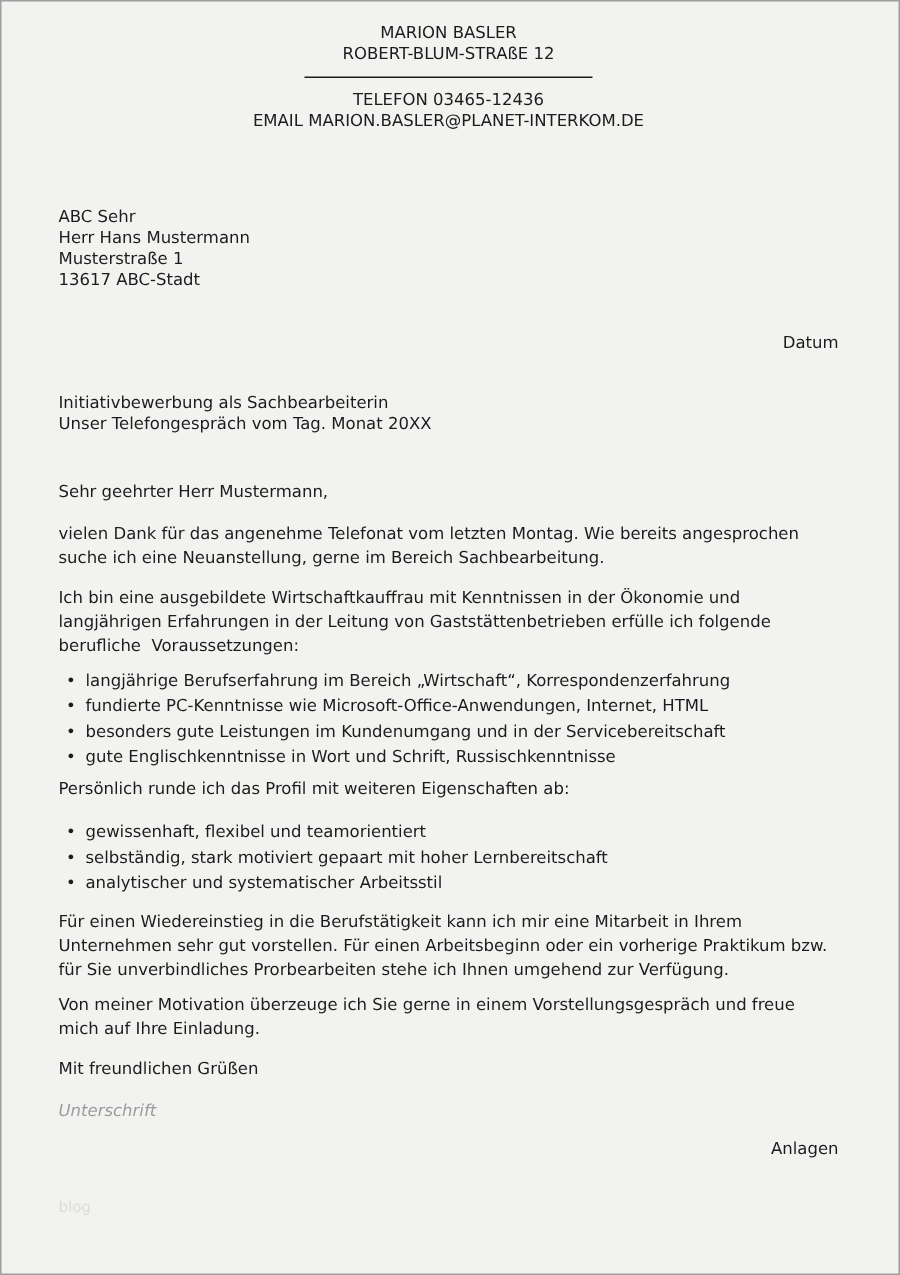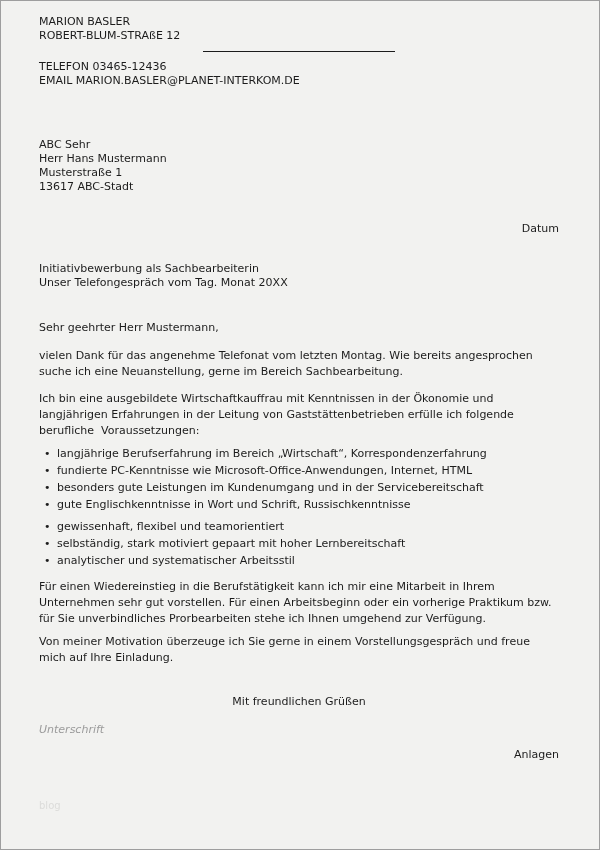--- a/index.html
+++ b/index.html
@@ -10,41 +10,41 @@
     height: 850px;
     margin: 0 auto;
     background: #f2f2f0;
     border: 1px solid #9e9e9e;
     font-family: "DejaVu Sans", "Liberation Sans", sans-serif;
     font-size: 11px;
     color: #1c1c1c;
     padding: 14px 40px 0 38px;
     overflow: hidden;
   }
-  .sender { text-align: left; line-height: 14px; }
+  .sender { text-align: center; line-height: 14px; }
   .sender-divider {
     width: 192px;
     margin: 8px auto 8px;
     border: 0;
     border-top: 1px solid #1c1c1c;
   }
   .recipient { margin-top: 50px; line-height: 14px; }
   .date-row { margin-top: 28px; text-align: right; line-height: 14px; }
   .subject { margin-top: 26px; line-height: 14px; }
   .subject-main { font-weight: normal; }
   .salutation { margin: 30px 0 12px; line-height: 16px; }
   .para { margin: 0 0 11px; line-height: 16px; white-space: pre-wrap; }
   .para.tight-after { margin-bottom: 6px; }
   .para.small-after { margin-bottom: 7px; }
   .para.before-list { margin-bottom: 12px; }
   ul.bullet-list { list-style: none; margin: 0 0 5px; padding: 0; }
   ul.bullet-list.traits { margin-bottom: 10px; }
   ul.bullet-list li { display: flex; line-height: 17px; }
   .bullet-glyph { flex: 0 0 18px; padding-left: 5px; }
-  .closing { margin: 28px 0 12px; line-height: 16px; text-align: center; }
+  .closing { margin: 11px 0 12px; line-height: 16px; }
   .signature { margin: 0; line-height: 16px; color: #9b9b9b; font-style: italic; }
   .enclosures { margin-top: 9px; text-align: right; line-height: 16px; }
   .watermark {
     position: absolute;
     left: 38px;
     bottom: 38px;
     color: #dcdcda;
     font-size: 10px;
   }
 </style>
@@ -95,20 +95,21 @@
     <li>
       <span class="bullet-glyph">•</span>
       <span>besonders gute Leistungen im Kundenumgang und in der Servicebereitschaft</span>
     </li>
     <li>
       <span class="bullet-glyph">•</span>
       <span>gute Englischkenntnisse in Wort und Schrift, Russischkenntnisse</span>
     </li>
   </ul>
 
+  <p class="para before-list">Persönlich runde ich das Profil mit weiteren Eigenschaften ab:</p>
 
   <ul class="bullet-list traits">
     <li>
       <span class="bullet-glyph">•</span>
       <span>gewissenhaft, flexibel und teamorientiert</span>
     </li>
     <li>
       <span class="bullet-glyph">•</span>
       <span>selbständig, stark motiviert gepaart mit hoher Lernbereitschaft</span>
     </li>

